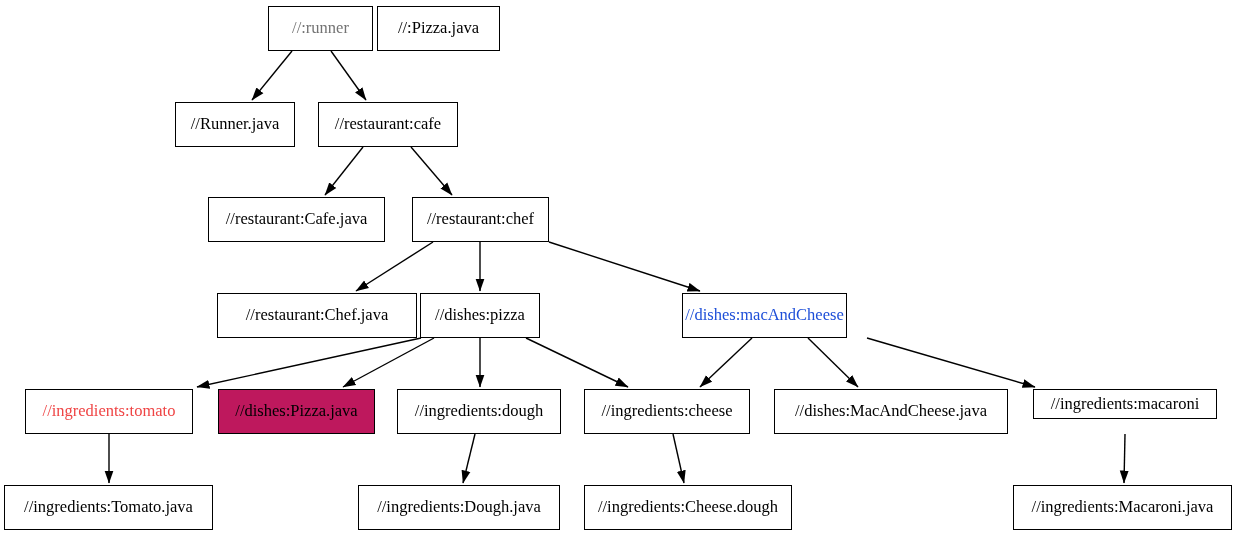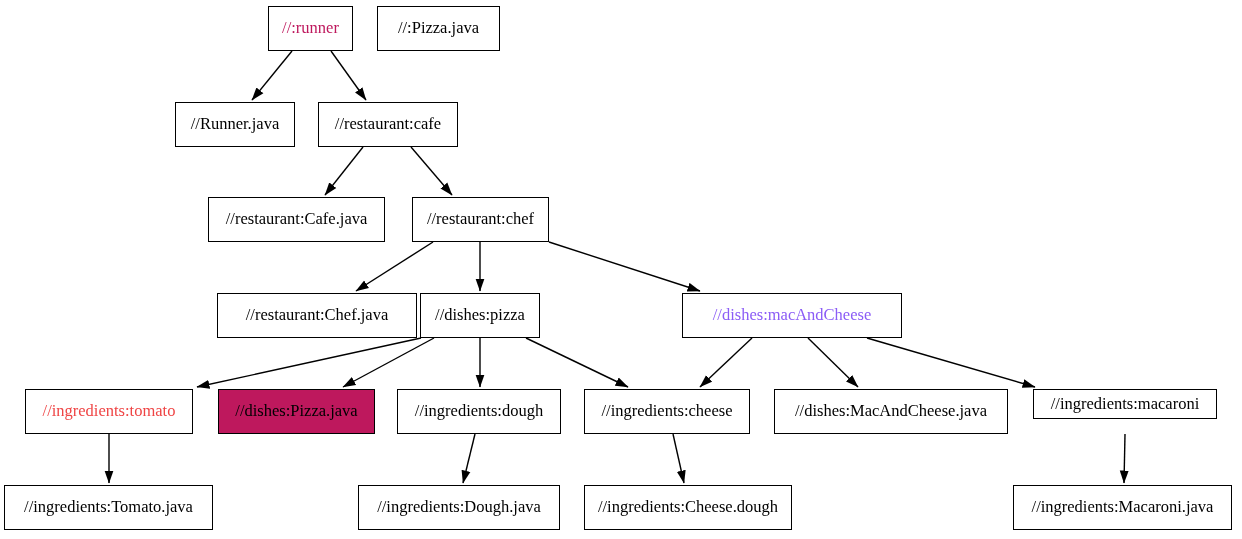--- a/index.html
+++ b/index.html
@@ -62,29 +62,29 @@
         <line x1="752" y1="338" x2="700" y2="387" stroke="#000000" stroke-width="1.4" marker-end="url(#arrowhead)"></line>
         <line x1="808" y1="338" x2="858" y2="387" stroke="#000000" stroke-width="1.4" marker-end="url(#arrowhead)"></line>
         <line x1="867" y1="338" x2="1035" y2="387" stroke="#000000" stroke-width="1.4" marker-end="url(#arrowhead)"></line>
         <line x1="109" y1="434" x2="109" y2="483" stroke="#000000" stroke-width="1.4" marker-end="url(#arrowhead)"></line>
         <line x1="475" y1="434" x2="463" y2="483" stroke="#000000" stroke-width="1.4" marker-end="url(#arrowhead)"></line>
         <line x1="673" y1="434" x2="684" y2="483" stroke="#000000" stroke-width="1.4" marker-end="url(#arrowhead)"></line>
         <line x1="1125" y1="434" x2="1124" y2="483" stroke="#000000" stroke-width="1.4" marker-end="url(#arrowhead)"></line>
       </g>
   </svg>
   <div id="nodes-layer">
-      <div class="node" style="left: 268px; top: 6px; width: 85px; height: 45px; border-color: rgb(0, 0, 0); background: rgb(255, 255, 255); color: #be185d;">//:runner</div>
+      <div class="node" style="left: 268px; top: 6px; width: 105px; height: 45px; border-color: rgb(0, 0, 0); background: rgb(255, 255, 255); color: #737373;">//:runner</div>
       <div class="node" style="left: 377px; top: 6px; width: 123px; height: 45px; border-color: rgb(0, 0, 0); background: rgb(255, 255, 255); color: rgb(0, 0, 0);">//:Pizza.java</div>
       <div class="node" style="left: 175px; top: 102px; width: 120px; height: 45px; border-color: rgb(0, 0, 0); background: rgb(255, 255, 255); color: rgb(0, 0, 0);">//Runner.java</div>
       <div class="node" style="left: 318px; top: 102px; width: 140px; height: 45px; border-color: rgb(0, 0, 0); background: rgb(255, 255, 255); color: rgb(0, 0, 0);">//restaurant:cafe</div>
       <div class="node" style="left: 208px; top: 197px; width: 177px; height: 45px; border-color: rgb(0, 0, 0); background: rgb(255, 255, 255); color: rgb(0, 0, 0);">//restaurant:Cafe.java</div>
       <div class="node" style="left: 412px; top: 197px; width: 137px; height: 45px; border-color: rgb(0, 0, 0); background: rgb(255, 255, 255); color: rgb(0, 0, 0);">//restaurant:chef</div>
       <div class="node" style="left: 217px; top: 293px; width: 200px; height: 45px; border-color: rgb(0, 0, 0); background: rgb(255, 255, 255); color: rgb(0, 0, 0);">//restaurant:Chef.java</div>
       <div class="node" style="left: 420px; top: 293px; width: 120px; height: 45px; border-color: rgb(0, 0, 0); background: rgb(255, 255, 255); color: rgb(0, 0, 0);">//dishes:pizza</div>
-      <div class="node" style="left: 682px; top: 293px; width: 220px; height: 45px; border-color: rgb(0, 0, 0); background: rgb(255, 255, 255); color: #8b5cf6;">//dishes:macAndCheese</div>
+      <div class="node" style="left: 682px; top: 293px; width: 165px; height: 45px; border-color: rgb(0, 0, 0); background: rgb(255, 255, 255); color: #1d4ed8;">//dishes:macAndCheese</div>
       <div class="node" style="left: 25px; top: 389px; width: 168px; height: 45px; border-color: rgb(0, 0, 0); background: rgb(255, 255, 255); color: #ef4444;">//ingredients:tomato</div>
       <div class="node" style="left: 218px; top: 389px; width: 157px; height: 45px; border-color: rgb(0, 0, 0); background: #be185d; color: rgb(0, 0, 0);">//dishes:Pizza.java</div>
       <div class="node" style="left: 397px; top: 389px; width: 164px; height: 45px; border-color: rgb(0, 0, 0); background: rgb(255, 255, 255); color: rgb(0, 0, 0);">//ingredients:dough</div>
       <div class="node" style="left: 584px; top: 389px; width: 166px; height: 45px; border-color: rgb(0, 0, 0); background: rgb(255, 255, 255); color: rgb(0, 0, 0);">//ingredients:cheese</div>
       <div class="node" style="left: 774px; top: 389px; width: 234px; height: 45px; border-color: rgb(0, 0, 0); background: rgb(255, 255, 255); color: rgb(0, 0, 0);">//dishes:MacAndCheese.java</div>
       <div class="node" style="left: 1033px; top: 389px; width: 184px; height: 30px; border-color: rgb(0, 0, 0); background: rgb(255, 255, 255); color: rgb(0, 0, 0);">//ingredients:macaroni</div>
       <div class="node" style="left: 4px; top: 485px; width: 209px; height: 45px; border-color: rgb(0, 0, 0); background: rgb(255, 255, 255); color: rgb(0, 0, 0);">//ingredients:Tomato.java</div>
       <div class="node" style="left: 358px; top: 485px; width: 202px; height: 45px; border-color: rgb(0, 0, 0); background: rgb(255, 255, 255); color: rgb(0, 0, 0);">//ingredients:Dough.java</div>
       <div class="node" style="left: 584px; top: 485px; width: 208px; height: 45px; border-color: rgb(0, 0, 0); background: rgb(255, 255, 255); color: rgb(0, 0, 0);">//ingredients:Cheese.dough</div>
       <div class="node" style="left: 1013px; top: 485px; width: 219px; height: 45px; border-color: rgb(0, 0, 0); background: rgb(255, 255, 255); color: rgb(0, 0, 0);">//ingredients:Macaroni.java</div>

